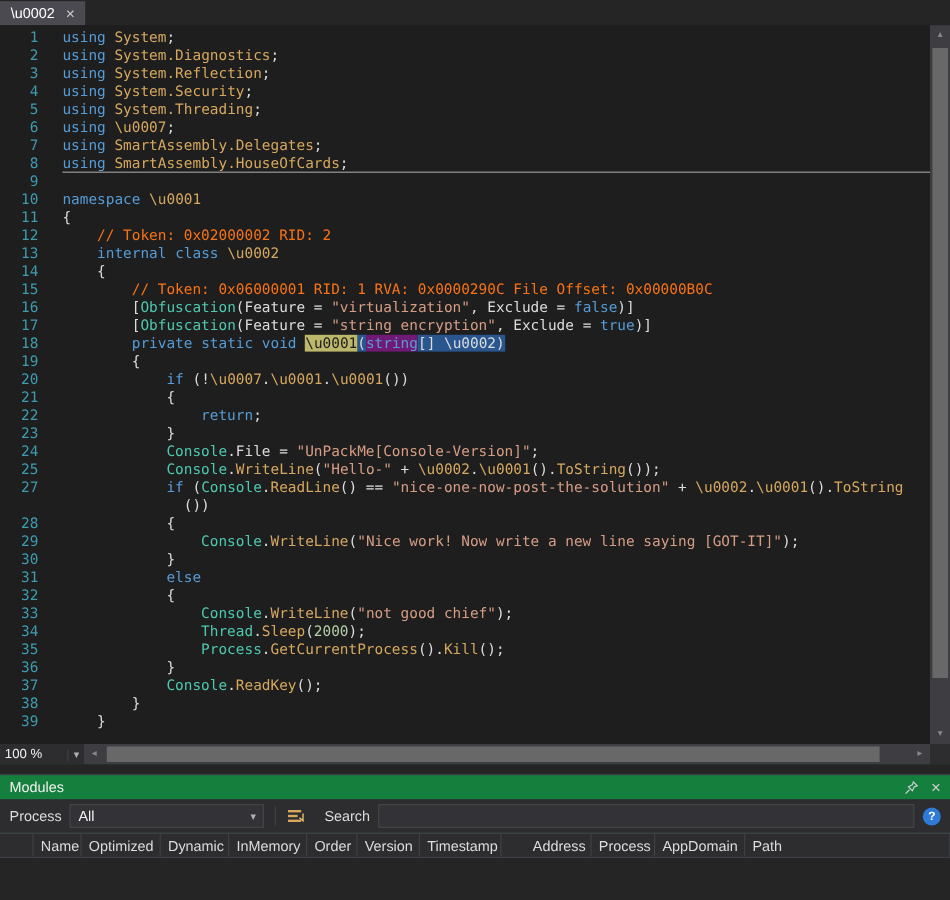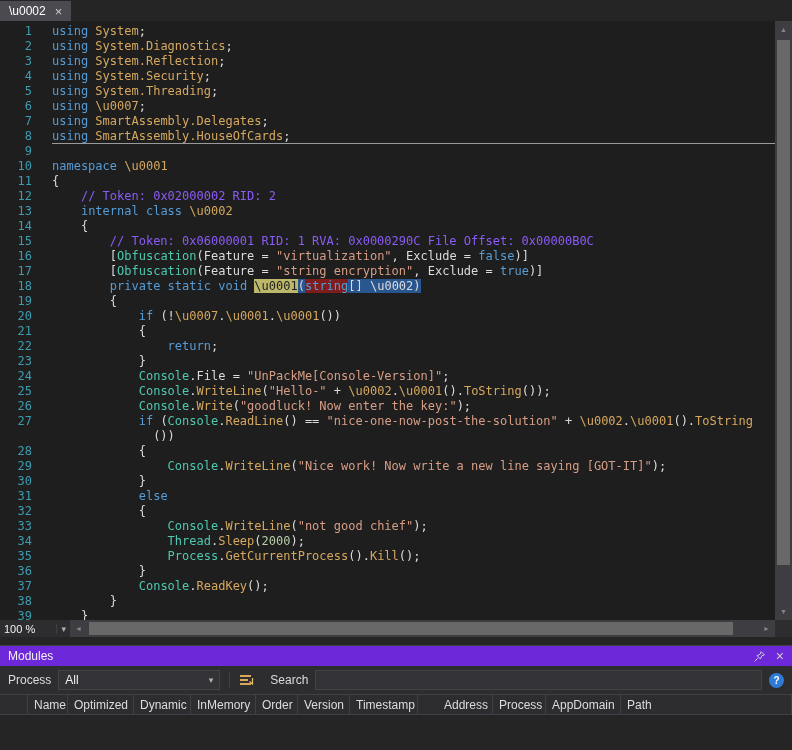--- a/index.html
+++ b/index.html
@@ -14,47 +14,47 @@
   
   .editor-area{flex:1 1 auto;min-height:0;display:flex;background:#1E1E1E}
   .code-scroll{flex:1;overflow:hidden;padding-top:3px}
   .code-line{display:flex;height:15px;font-family:"DejaVu Sans Mono",monospace;font-size:12px;line-height:15px}
   .line-num{flex:0 0 52px;width:52px;text-align:right;padding-right:20px;color:#3D9CB0;white-space:pre}
   .line-text{flex:1;white-space:pre}
   .line-text.rule{border-bottom:1px solid #9a9a9a}
   .tk-k{color:#569CD6}
   .tk-g{color:#D6A85F}
   .tk-t{color:#4EC9B0}
-  .tk-c{color:#8b5cf6}
+  .tk-c{color:#f97316}
   .tk-s{color:#D69D85}
   .tk-d{color:#B5CEA8}
   .tk-p{color:#DCDCDC}
   .tk-h{color:#1E1E1E;background:#BCB76B}
   .tk-pb{color:#DCDCDC;background:#29568F}
-  .tk-kb{color:#569CD6;background:#7f1d1d}
+  .tk-kb{color:#569CD6;background:#701a75}
 
   
   .vscroll{flex:0 0 17px;width:17px;background:#3E3E42;display:flex;flex-direction:column}
   .sarrow{height:17px;flex:0 0 17px;color:#868686;font-size:7px;display:flex;align-items:center;justify-content:center;cursor:pointer}
   .vtrack{flex:1;position:relative}
   .vthumb{position:absolute;top:2px;left:2px;right:2px;height:93%;background:#686868}
 
   .editor-bottom{height:17px;flex:0 0 17px;display:flex;background:#15803d;align-items:stretch}
   .zoom{width:70px;flex:0 0 70px;display:flex;align-items:center;justify-content:space-between;color:#F1F1F1;font-size:11px;padding:0 4px;background:#2D2D30;cursor:pointer}
   .zoom-arrow{color:#B0B0B0;font-size:9px;border-left:1px solid #3F3F46;padding-left:4px}
   .hscroll{flex:1;background:#3E3E42;display:flex;align-items:stretch}
   .harrow{width:17px;flex:0 0 17px;color:#868686;font-size:7px;display:flex;align-items:center;justify-content:center;cursor:pointer}
   .htrack{flex:1;position:relative}
   .hthumb{position:absolute;top:2px;bottom:2px;left:2px;width:96%;background:#686868}
   .scroll-corner{width:17px;flex:0 0 17px;background:#2D2D30}
 
   .splitter{height:8px;flex:0 0 8px;background:#252526;cursor:row-resize}
 
   
-  .modules{flex:0 0 105px;height:105px;display:flex;flex-direction:column;background:#6d28d9;border-top:1px solid #3F3F46}
+  .modules{flex:0 0 105px;height:105px;display:flex;flex-direction:column;background:#15803d;border-top:1px solid #3F3F46}
   .modules-title{height:20px;flex:0 0 20px;display:flex;align-items:center;padding:0 8px;color:#F1F1F1;font-size:12px}
   .modules-title .spacer{flex:1}
   .title-icon{display:flex;align-items:center;margin-left:10px;color:#cfcfcf;cursor:pointer}
   .modules-close{font-size:14px;line-height:1}
   .modules-toolbar{height:28px;flex:0 0 28px;display:flex;align-items:center;background:#2D2D30;padding:0 8px;gap:7px}
   .tb-label{color:#DCDCDC;font-size:12px}
   .combo{width:162px;height:20px;background:#333337;border:1px solid #434346;display:flex;align-items:center;justify-content:space-between;padding:0 6px;color:#F1F1F1;font-size:12px;cursor:pointer}
   .combo-arrow{color:#B0B0B0;font-size:9px}
   .tb-sep{width:1px;height:16px;background:#3F3F46;margin:0 2px}
   .tb-icon{display:flex;align-items:center;cursor:pointer}
@@ -172,24 +172,20 @@
         </div>
         <div class="code-line">
           <span class="line-num">24</span>
           <span class="line-text"><span class="tk-p">            </span><span class="tk-t">Console</span><span class="tk-p">.File = </span><span class="tk-s">"UnPackMe[Console-Version]"</span><span class="tk-p">;</span></span>
         </div>
         <div class="code-line">
           <span class="line-num">25</span>
           <span class="line-text"><span class="tk-p">            </span><span class="tk-t">Console</span><span class="tk-p">.</span><span class="tk-g">WriteLine</span><span class="tk-p">(</span><span class="tk-s">"Hello-"</span><span class="tk-p"> + </span><span class="tk-g">\u0002</span><span class="tk-p">.</span><span class="tk-g">\u0001</span><span class="tk-p">().</span><span class="tk-g">ToString</span><span class="tk-p">());</span></span>
         </div>
         <div class="code-line">
-          <span class="line-num">26</span>
-          <span class="line-text"><span class="tk-p">            </span><span class="tk-t">Console</span><span class="tk-p">.</span><span class="tk-g">Write</span><span class="tk-p">(</span><span class="tk-s">"goodluck! Now enter the key:"</span><span class="tk-p">);</span></span>
-        </div>
-        <div class="code-line">
           <span class="line-num">27</span>
           <span class="line-text"><span class="tk-p">            </span><span class="tk-k">if</span><span class="tk-p"> (</span><span class="tk-t">Console</span><span class="tk-p">.</span><span class="tk-g">ReadLine</span><span class="tk-p">() == </span><span class="tk-s">"nice-one-now-post-the-solution"</span><span class="tk-p"> + </span><span class="tk-g">\u0002</span><span class="tk-p">.</span><span class="tk-g">\u0001</span><span class="tk-p">().</span><span class="tk-g">ToString</span></span>
         </div>
         <div class="code-line">
           <span class="line-num"></span>
           <span class="line-text"><span class="tk-p">              ())</span></span>
         </div>
         <div class="code-line">
           <span class="line-num">28</span>
           <span class="line-text"><span class="tk-p">            {</span></span>

